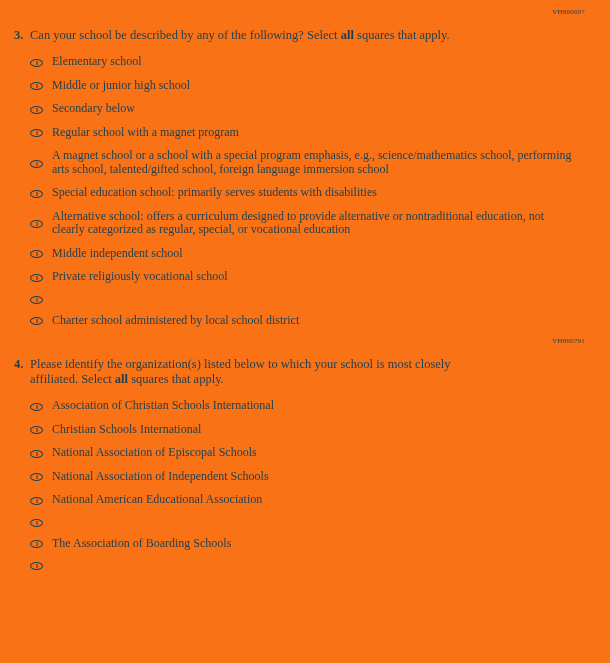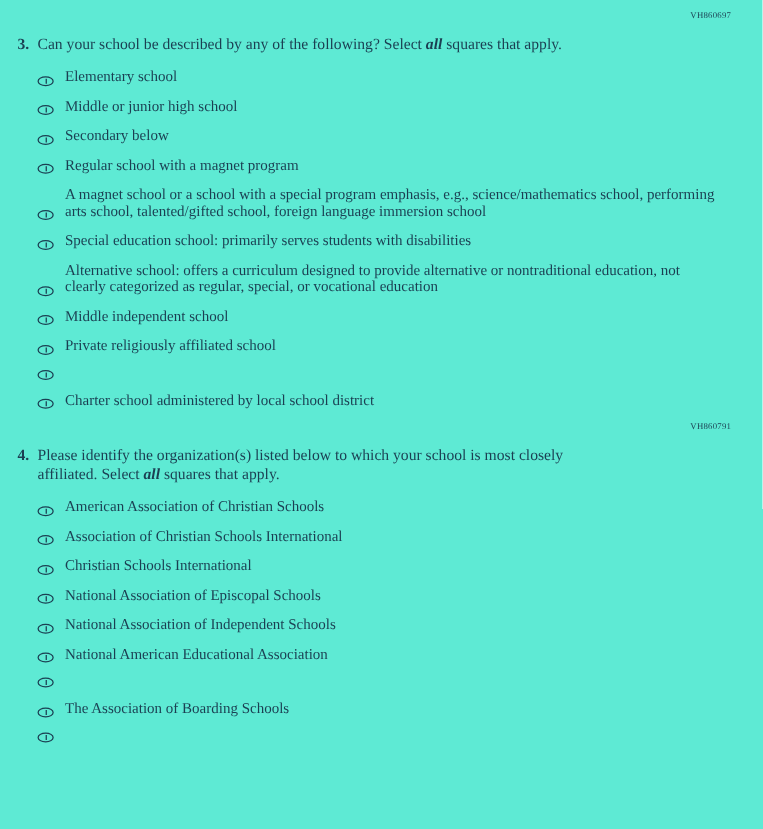--- a/index.html
+++ b/index.html
@@ -4,21 +4,21 @@
 <style>
   html, body {
     margin: 0;
     padding: 0;
     background: #ffffff;
   }
   .page {
     width: 610px;
     height: 663px;
     box-sizing: border-box;
-    background: #5eead4;
+    background: #f97316;
     padding: 8px 25px 8px 14px;
     font-family: "Liberation Serif", "DejaVu Serif", serif;
     color: #1b3f52;
     overflow: hidden;
   }
   .code {
     font-size: 7px;
     line-height: 8px;
     text-align: right;
     letter-spacing: 0.2px;
@@ -36,28 +36,27 @@
   .qnum {
     flex: none;
     width: 16px;
     font-weight: 700;
   }
   .prompt-text {
     max-width: 468px;
   }
   .prompt-text b {
     font-weight: 700;
-    font-style: italic;
   }
   .options {
     margin-left: 16px;
   }
   .option {
     display: flex;
-    align-items: flex-end;
+    align-items: center;
     margin-bottom: 10px;
     cursor: pointer;
   }
   .oval {
     flex: none;
     width: 13px;
     height: 8px;
     border: 1.2px solid #1b3f52;
     border-radius: 50%;
     margin-top: 2px;
@@ -138,21 +137,21 @@
     <div class="option">
       <span class="oval">
           <span class="tick"></span>
         </span>
       <span class="option-label">Middle independent school</span>
     </div>
     <div class="option">
       <span class="oval">
           <span class="tick"></span>
         </span>
-      <span class="option-label">Private religiously affiliated school</span>
+      <span class="option-label">Private religiously vocational school</span>
     </div>
     <div class="option">
       <span class="oval">
           <span class="tick"></span>
         </span>
     </div>
     <div class="option">
       <span class="oval">
           <span class="tick"></span>
         </span>
@@ -165,26 +164,20 @@
   <div class="prompt">
     <span class="qnum">4.</span>
     <span class="prompt-text"><span>Please identify the organization(s) listed below to which your school is most closely affiliated. Select </span><b>all</b><span> squares that apply.</span></span>
   </div>
 
   <div class="options">
     <div class="option">
       <span class="oval">
           <span class="tick"></span>
         </span>
-      <span class="option-label">American Association of Christian Schools</span>
-    </div>
-    <div class="option">
-      <span class="oval">
-          <span class="tick"></span>
-        </span>
       <span class="option-label">Association of Christian Schools International</span>
     </div>
     <div class="option">
       <span class="oval">
           <span class="tick"></span>
         </span>
       <span class="option-label">Christian Schools International</span>
     </div>
     <div class="option">
       <span class="oval">

